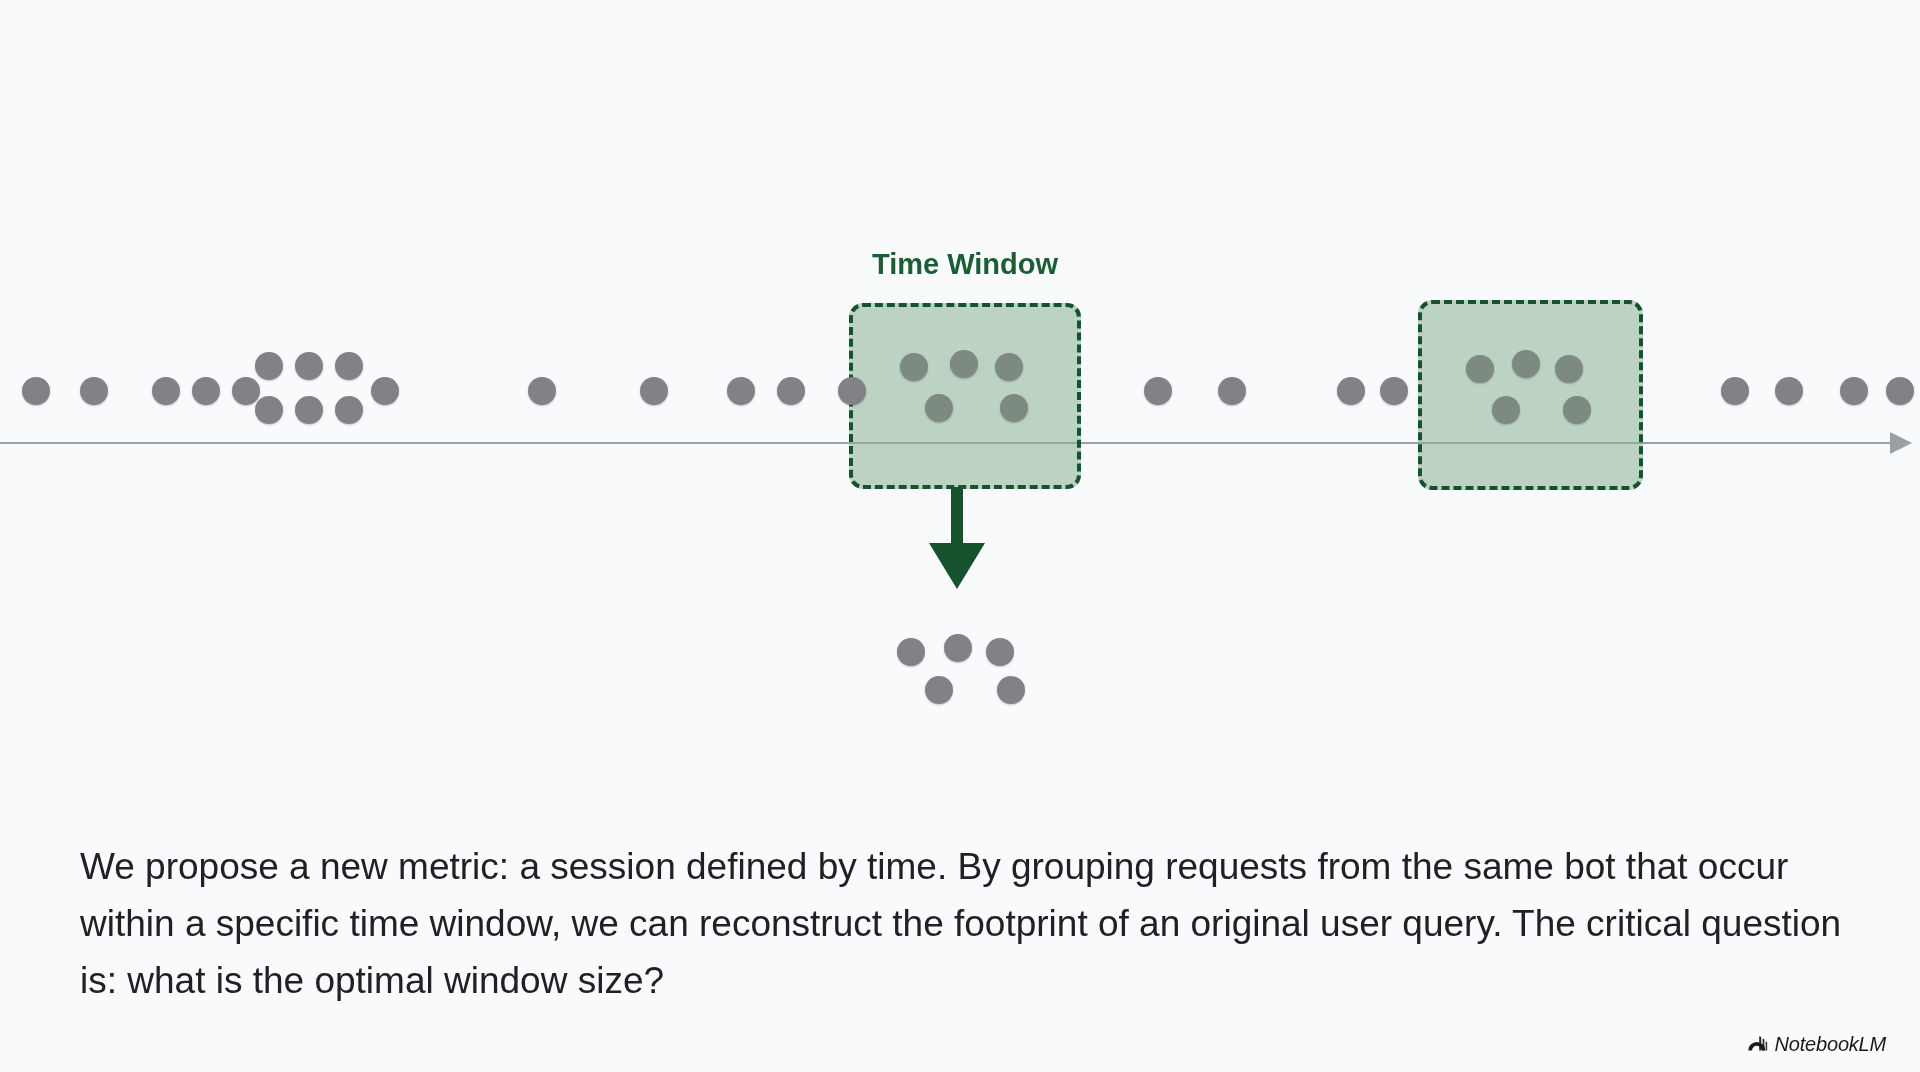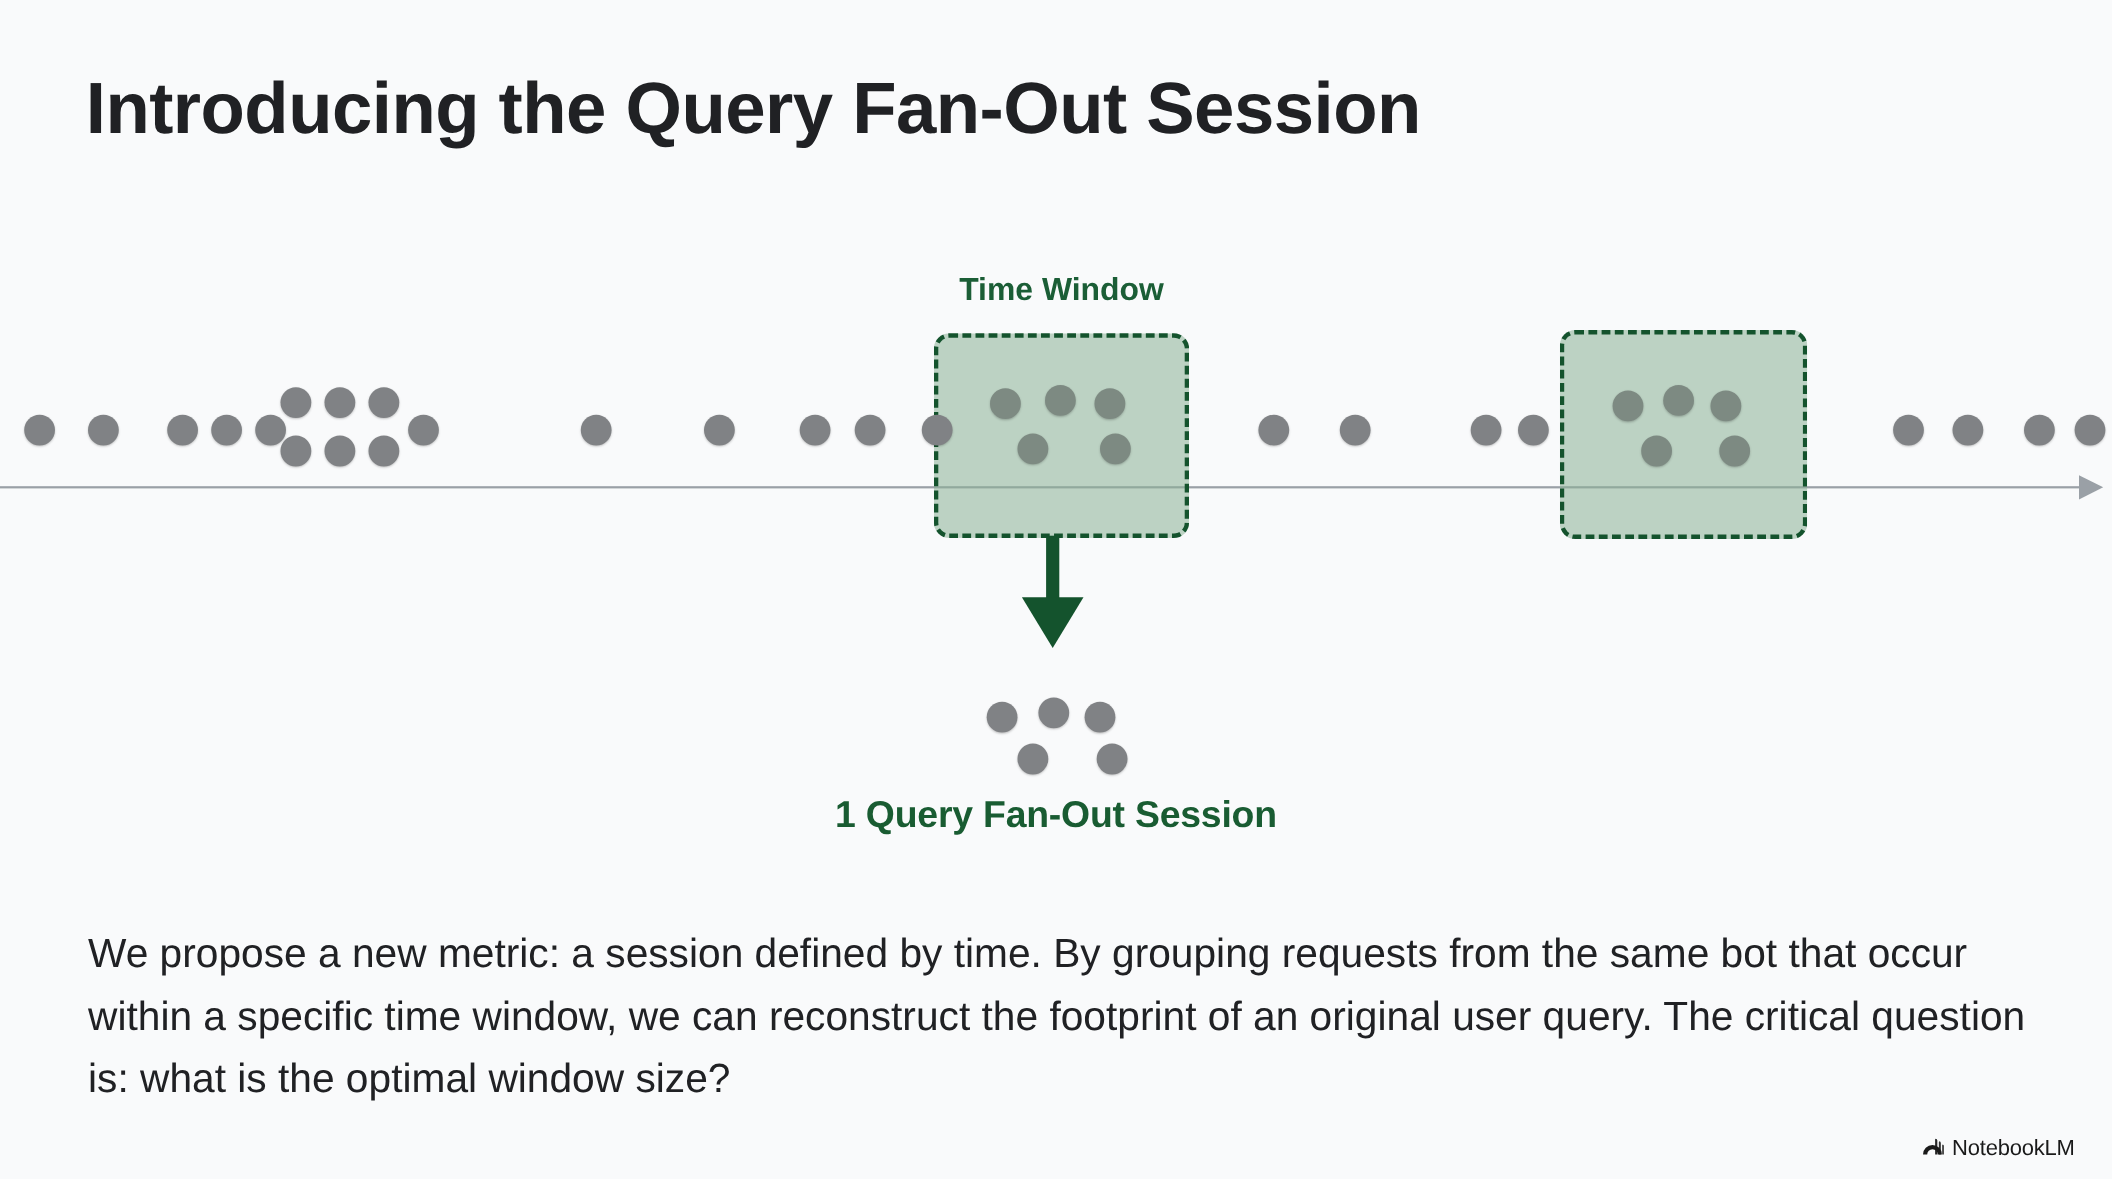--- a/index.html
+++ b/index.html
@@ -134,35 +134,35 @@
   }
 
   
   #watermark {
     position: absolute;
     right: 34px;
     bottom: 16px;
     display: flex;
     align-items: center;
     gap: 7px;
+    font-style: italic;
   }
   #watermark-text {
     font-size: 20px;
     font-weight: 500;
     color: #1a1a1a;
     letter-spacing: -0.2px;
   }
   #watermark-icon { display: block; }
 </style>
 </head>
 <body>
 
 <div id="slide">
 
-  <div id="slide-title">Introducing the Query Fan-Out Session</div>
 
   <div class="timeline-axis"></div>
   <div class="timeline-arrowhead"></div>
 
   <div id="window-boxes">
       <div class="window-box" style="left: 849px; top: 303px; width: 232px; height: 186px;"></div>
       <div class="window-box" style="left: 1418px; top: 300px; width: 225px; height: 190px;"></div>
     </div>
 
   <div id="timeline-dots">
@@ -209,21 +209,20 @@
   <div class="down-arrow-head"></div>
 
   <div id="session-dots">
       <div class="dot" style="left: 897px; top: 638px;"></div>
       <div class="dot" style="left: 944px; top: 634px;"></div>
       <div class="dot" style="left: 986px; top: 638px;"></div>
       <div class="dot" style="left: 925px; top: 676px;"></div>
       <div class="dot" style="left: 997px; top: 676px;"></div>
     </div>
 
-  <div id="session-label">1 Query Fan-Out Session</div>
 
   <div id="body-paragraph">We propose a new metric: a session defined by time. By grouping requests from the same bot that occur within a specific time window, we can reconstruct the footprint of an original user query. The critical question is: what is the optimal window size?</div>
 
   <div id="watermark">
     <span id="watermark-icon">
       <svg width="22" height="18" viewBox="0 0 22 18" aria-hidden="true">
         <path d="M2.2 16.6 A8.6 8.6 0 0 1 10.8 8 A8.6 8.6 0 0 1 19.4 16.6 L15.6 16.6 A4.8 4.8 0 0 0 10.8 11.8 A4.8 4.8 0 0 0 6 16.6 Z" fill="#1a1a1a"></path>
         <path d="M13.6 2.2 A1.6 1.6 0 0 1 15.2 3.8 L15.2 16.6 L13.2 16.6 L13.2 3.8 A1.6 1.6 0 0 1 13.6 2.2 Z" fill="#1a1a1a" opacity="0.95"></path>
         <path d="M17.0 4.6 A1.5 1.5 0 0 1 18.4 6.0 L18.4 16.6 L16.6 16.6 L16.6 6.0 A1.5 1.5 0 0 1 17.0 4.6 Z" fill="#1a1a1a" opacity="0.9"></path>
         <path d="M20.0 7.4 A1.3 1.3 0 0 1 21.2 8.7 L21.2 16.6 L19.6 16.6 L19.6 8.7 A1.3 1.3 0 0 1 20.0 7.4 Z" fill="#1a1a1a" opacity="0.85"></path>

